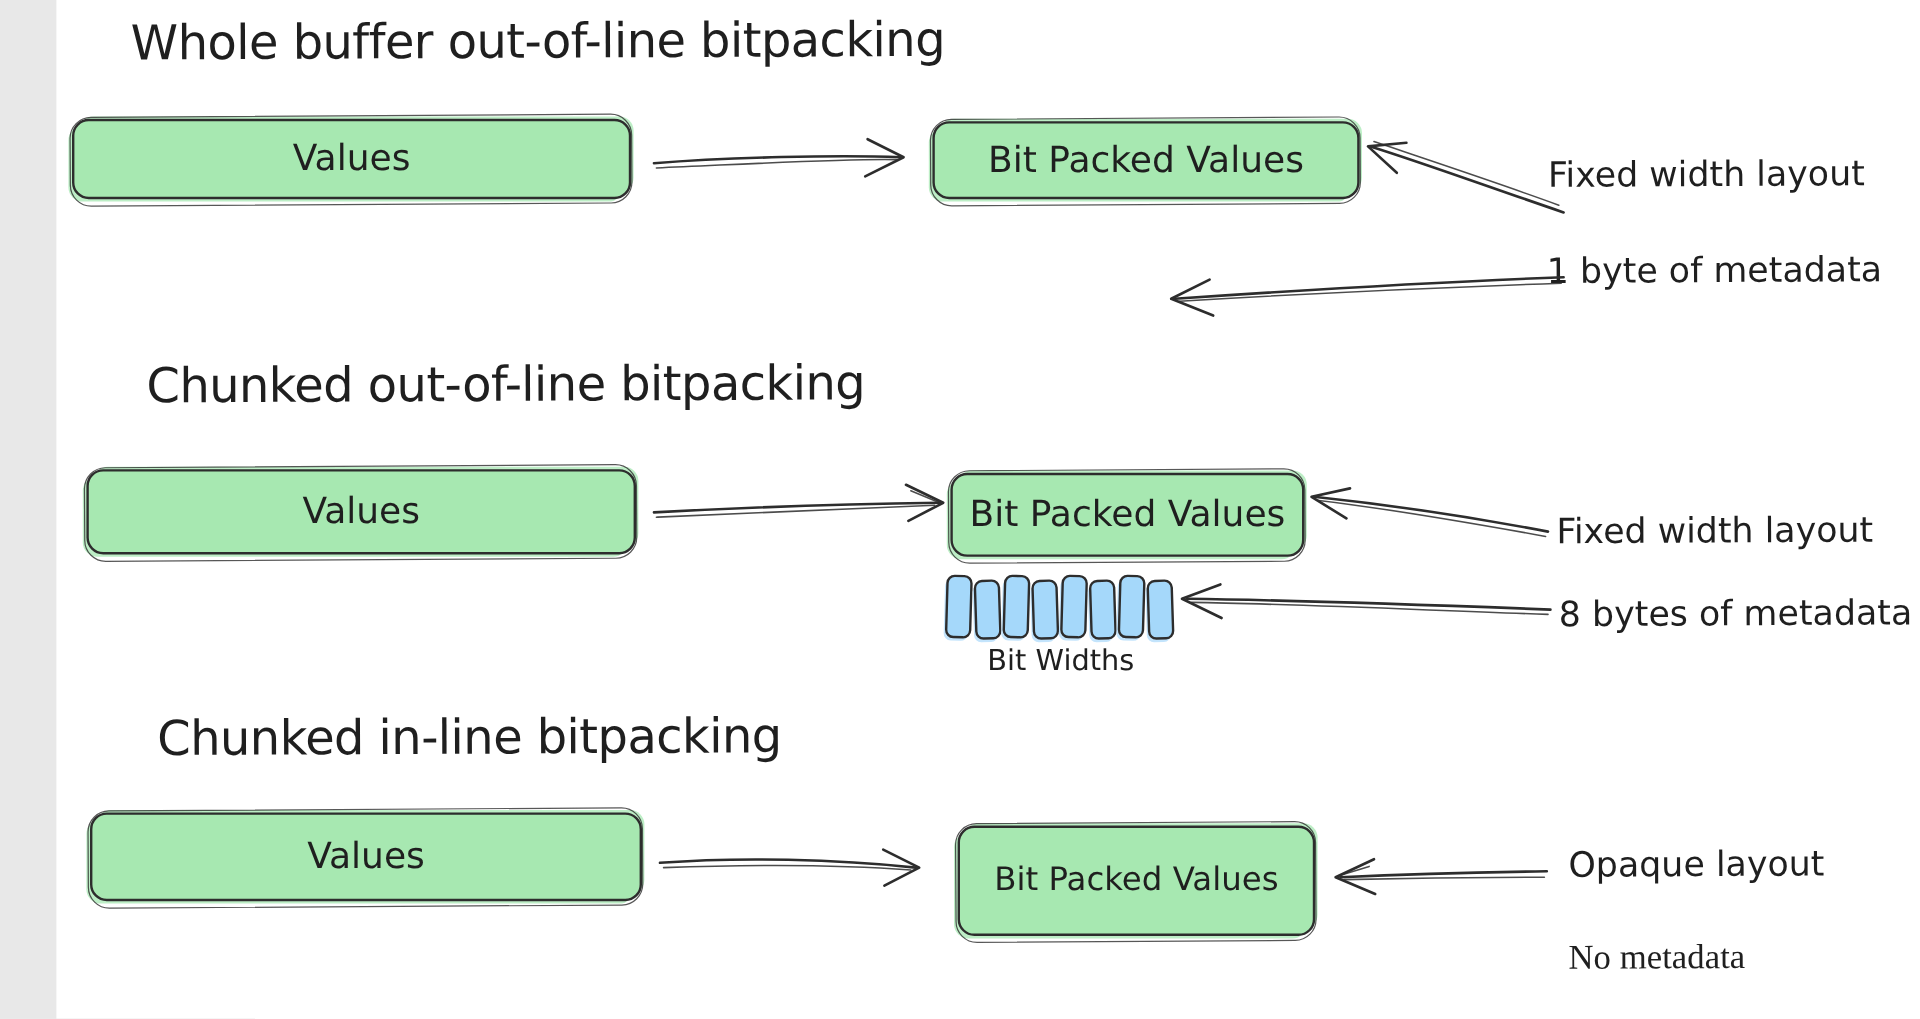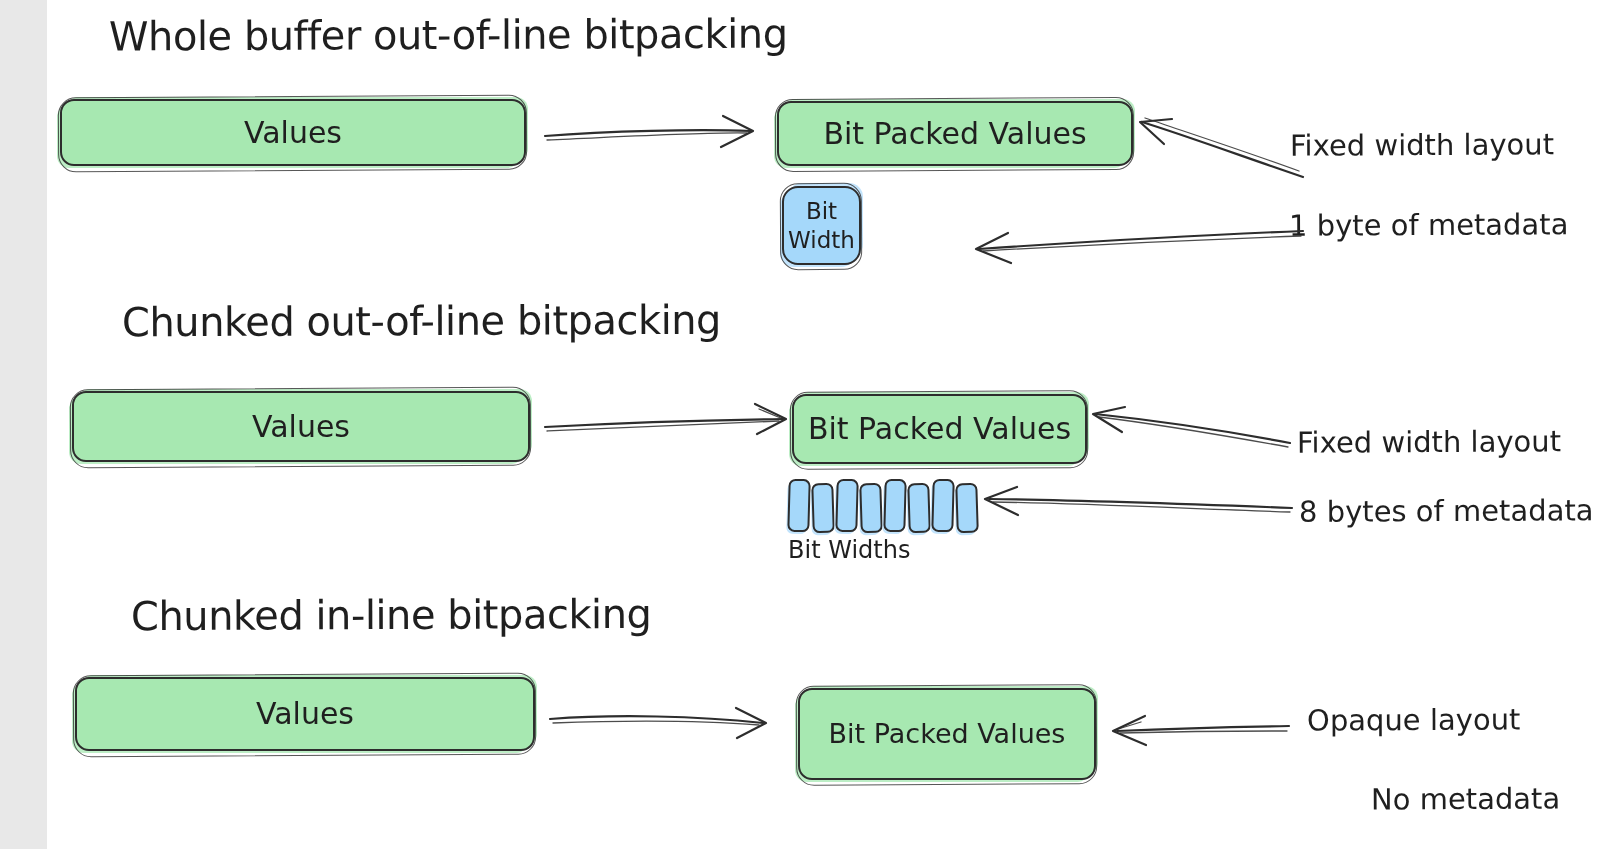--- a/index.html
+++ b/index.html
@@ -78,20 +78,21 @@
     background:var(--blue);
     border:2.2px solid var(--stroke);
     border-radius:7px;
     box-shadow:-2px 3px 0 -1px var(--blue-spill);
   }
   .cell:nth-child(odd){transform:rotate(1.6deg) translateY(-1px);}
   .cell:nth-child(even){transform:rotate(-1.8deg) translateY(1px);height:50px;}
   .cells-label{
     position:absolute;
     left:741px;top:536px;width:192px;
+    text-align:center;
     font-size:24px;
     white-space:nowrap;
   }
   #arrows{
     position:absolute;
     left:0;top:0;
     pointer-events:none;
   }
   .arr{stroke:var(--stroke);stroke-width:2.2;fill:none;stroke-linecap:round;stroke-linejoin:round;}
   .arr2{stroke:var(--stroke);stroke-width:1.3;fill:none;stroke-linecap:round;opacity:.85;}
@@ -104,24 +105,20 @@
   <div class="title" style="left:62px;top:12px;">Whole buffer out-of-line bitpacking</div>
 
   <div class="box green" style="left:13px;top:99px;width:466px;height:67px;">
     <span>Values</span>
   </div>
 
   <div class="box green" style="left:730px;top:101px;width:356px;height:65px;">
     <span>Bit Packed Values</span>
   </div>
 
-  <div class="box blue" style="left:735px;top:186px;width:79px;height:79px;font-size:23px;border-radius:16px;">
-    <span>Bit</span>
-    <span>Width</span>
-  </div>
 
   <div class="annotation" style="left:1243px;top:128px;">Fixed width layout</div>
   <div class="annotation" style="left:1242px;top:208px;">1 byte of metadata</div>
 
   <div class="title" style="left:75px;top:298px;">Chunked out-of-line bitpacking</div>
 
   <div class="box green" style="left:25px;top:391px;width:458px;height:71px;">
     <span>Values</span>
   </div>
 
@@ -149,21 +146,21 @@
 
   <div class="box green" style="left:28px;top:677px;width:460px;height:74px;">
     <span>Values</span>
   </div>
 
   <div class="box green" style="left:751px;top:688px;width:298px;height:92px;font-size:27px;line-height:1.35;">
     <span>Bit Packed Values</span>
   </div>
 
   <div class="annotation" style="left:1260px;top:703px;">Opaque layout</div>
-  <div class="annotation" style="left:1324px;top:782px;">No metadata</div>
+  <div class="annotation" style="left:1260px;top:782px;font-family:Liberation Serif, serif;">No metadata</div>
 
   <svg id="arrows" width="1600" height="849" viewBox="0 0 1600 849">
 
     <g>
       <path class="arr" d="M498,136 C560,131 650,129 704,131"></path>
       <path class="arr2" d="M500,140 C590,136 660,132 700,133"></path>
       <path class="arr" d="M676,116 L706,131 L674,147"></path>
     </g>
 
     <g>

